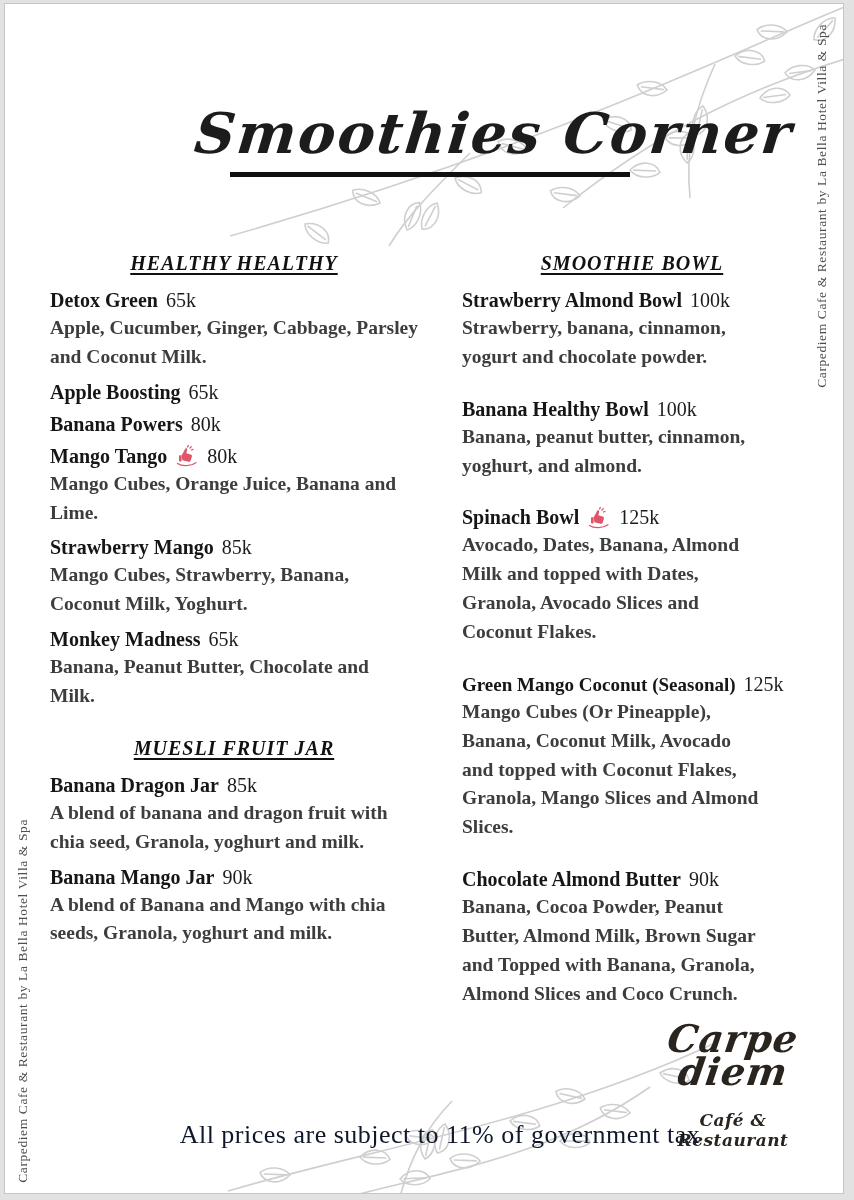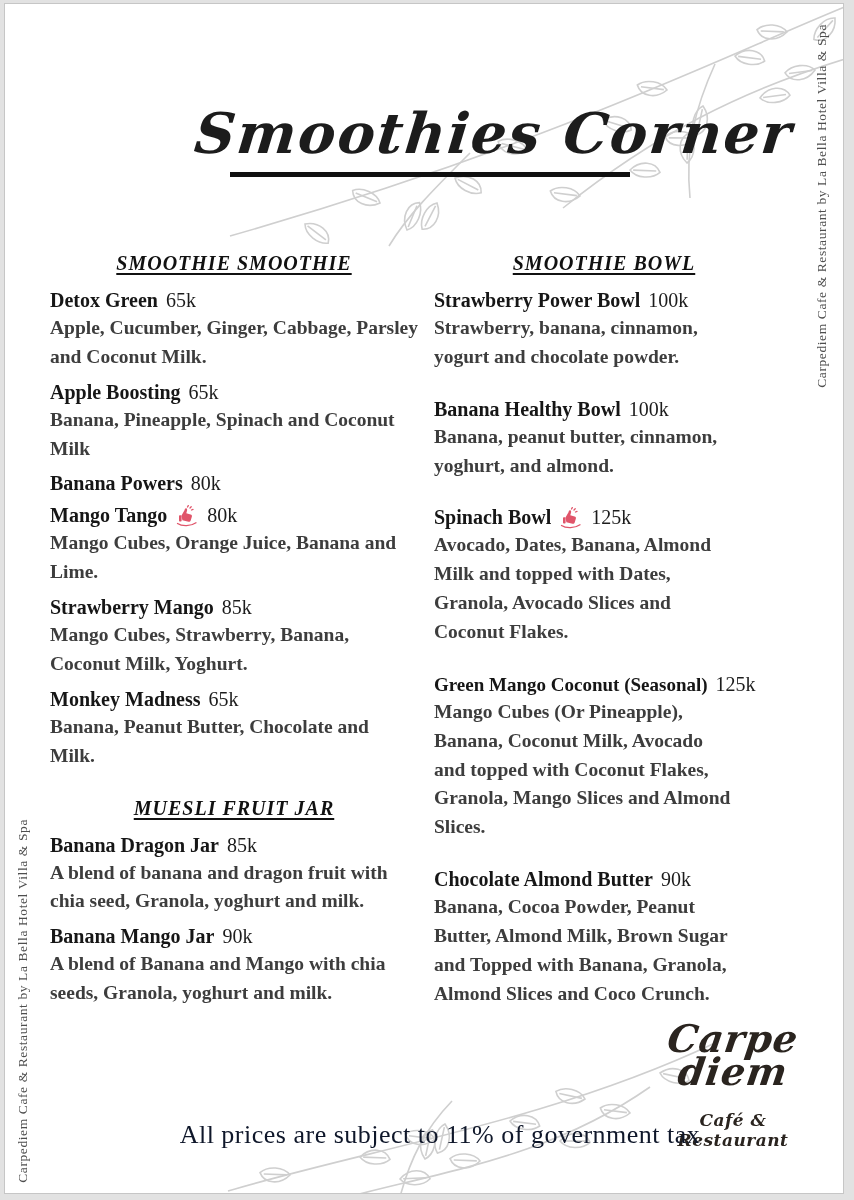--- a/index.html
+++ b/index.html
@@ -37,21 +37,21 @@
     white-space: nowrap;
   }
   .title-rule {
     margin: 6px auto 0 auto;
     width: 400px; height: 5px;
     background: #101010;
   }
 
   .col { position: absolute; z-index: 1; }
   .col-left  { left: 45px;  top: 248px; width: 368px; }
-  .col-right { left: 429px; top: 248px; width: 340px; }
+  .col-right { left: 457px; top: 248px; width: 340px; }
 
   .section-title {
     font-weight: bold;
     font-style: italic;
     font-size: 20px;
     letter-spacing: 1px;
     text-decoration: underline;
     text-underline-offset: 3px;
     text-align: center;
     margin-bottom: 14px;
@@ -197,36 +197,35 @@
   </svg>
 
   <div class="title-wrap">
     <div class="title">Smoothies Corner</div>
     <div class="title-rule"></div>
   </div>
 
   <div class="col col-left">
 
     <div class="section">
-      <div class="section-title">SMOOTHIE SMOOTHIE</div>
+      <div class="section-title">HEALTHY HEALTHY</div>
 
       <div class="item">
         <div class="item-row">
           <span class="item-name">Detox Green</span>
           <span class="item-price">65k</span>
         </div>
         <div class="item-desc">Apple, Cucumber, Ginger, Cabbage, Parsley and Coconut Milk.</div>
       </div>
 
       <div class="item">
         <div class="item-row">
           <span class="item-name">Apple Boosting</span>
           <span class="item-price">65k</span>
         </div>
-        <div class="item-desc">Banana, Pineapple, Spinach and Coconut Milk</div>
       </div>
 
       <div class="item">
         <div class="item-row">
           <span class="item-name">Banana Powers</span>
           <span class="item-price">80k</span>
         </div>
       </div>
 
       <div class="item">
@@ -288,21 +287,21 @@
       </div>
     </div>
   </div>
 
   <div class="col col-right">
     <div class="section">
       <div class="section-title">SMOOTHIE BOWL</div>
 
       <div class="item">
         <div class="item-row">
-          <span class="item-name">Strawberry Power Bowl</span>
+          <span class="item-name">Strawberry Almond Bowl</span>
           <span class="item-price">100k</span>
         </div>
         <div class="item-desc">Strawberry, banana, cinnamon, yogurt and chocolate powder.</div>
       </div>
 
       <div class="item">
         <div class="item-row">
           <span class="item-name">Banana Healthy Bowl</span>
           <span class="item-price">100k</span>
         </div>

